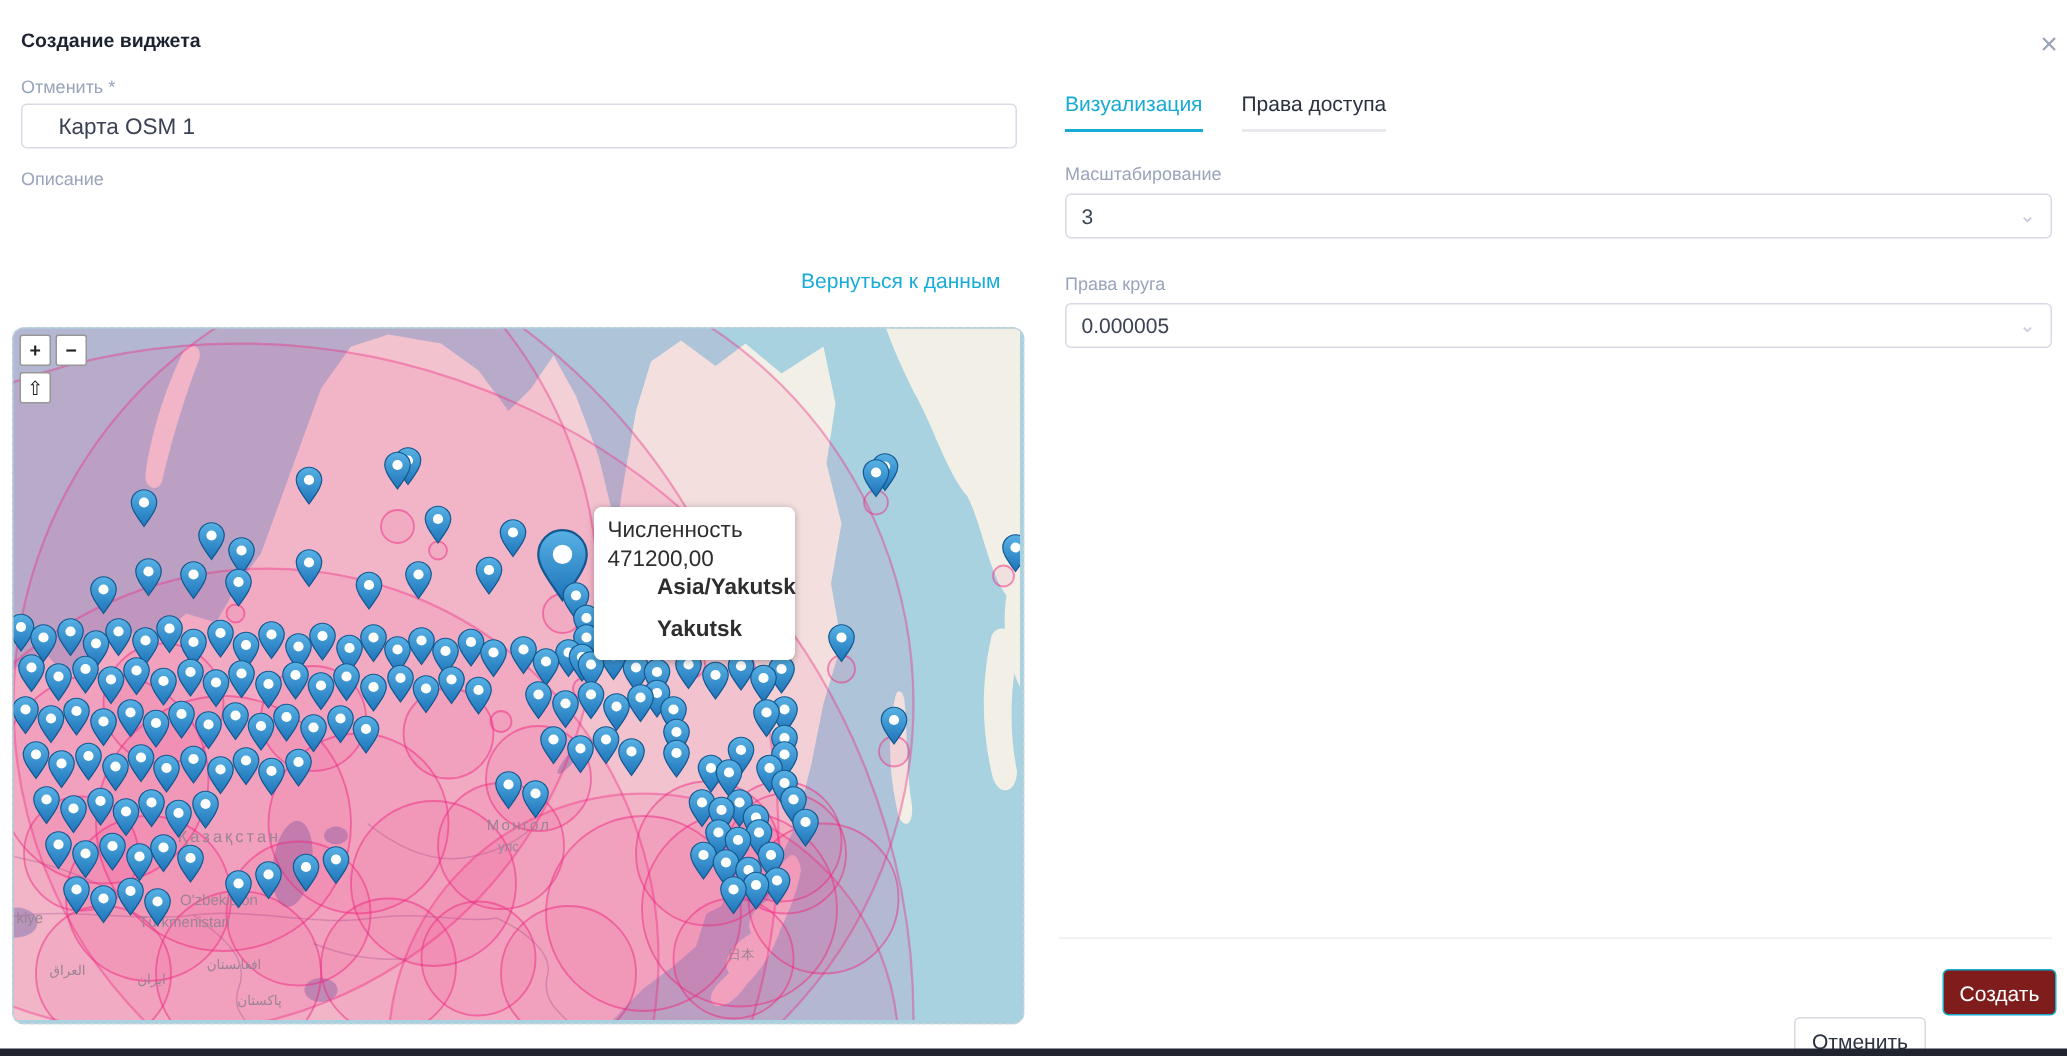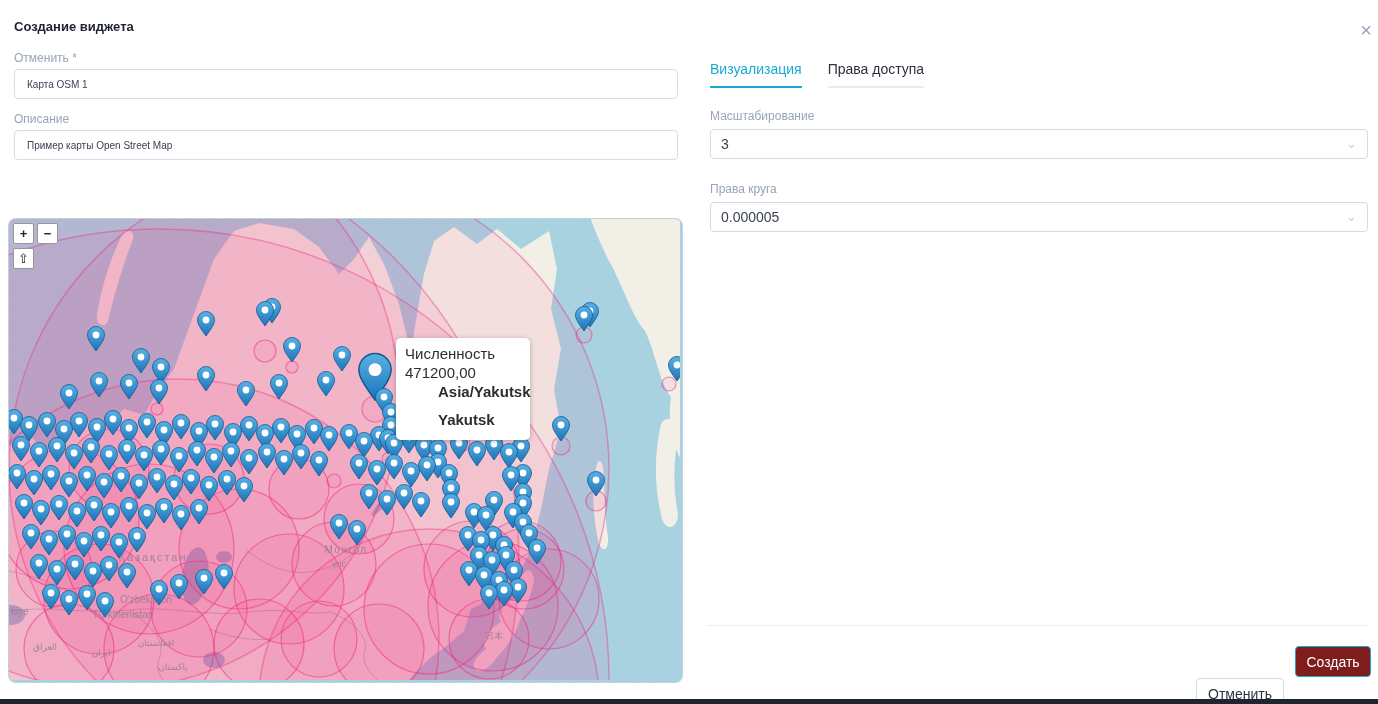--- a/index.html
+++ b/index.html
@@ -5,21 +5,21 @@
   html,body{margin:0;padding:0;}
   body{font-family:"Liberation Sans",sans-serif;background:#fff;}
   .screen{position:relative;width:1378px;height:704px;background:#fff;overflow:hidden;}
 
   .modal-title{position:absolute;left:14px;top:10px;font-size:13px;font-weight:700;color:#1d2230;}
   .close-btn{position:absolute;left:1352px;top:16px;width:28px;height:28px;border:none;background:transparent;
              font-size:20px;color:#9aa2ba;cursor:pointer;line-height:28px;text-align:center;padding:0;}
 
   .field-label{position:absolute;font-size:12px;color:#99a3ba;}
   .text-input{position:absolute;left:14px;width:664px;height:30px;box-sizing:border-box;
-              border:1px solid #d9dce6;border-radius:4px;padding:0 12px;font-size:10px;color:#3b4254;
+              border:1px solid #d9dce6;border-radius:4px;padding:0 24px;font-size:15px;color:#3b4254;
               font-family:"Liberation Sans",sans-serif;background:#fff;outline:none;}
   .back-link{position:absolute;left:14px;top:179px;width:653px;text-align:right;font-size:14px;
              color:#1badd9;text-decoration:none;cursor:pointer;}
 
   .map-wrap{position:absolute;left:8px;top:218px;width:673px;height:463px;border:1px dashed #ccd2da;
             border-radius:8px;overflow:hidden;background:#a9d2e0;}
   .map-wrap svg{display:block;}
   .map-ctrl{position:absolute;width:21px;height:21px;box-sizing:border-box;background:#fff;
             border:1px solid #979797;border-radius:2px;font-size:13px;font-weight:700;color:#222;
             display:flex;align-items:center;justify-content:center;cursor:pointer;padding:0;}
@@ -55,22 +55,22 @@
 
 <div class="screen">
 
   <h1 class="modal-title">Создание виджета</h1>
   <button class="close-btn"><span>×</span></button>
 
   <div class="field-label" style="left:14px;top:51px;">Отменить *</div>
   <input class="text-input" style="top: 69px;" value="Карта OSM 1">
 
   <div class="field-label" style="left:14px;top:112px;">Описание</div>
-  <input class="text-input" style="top: 130px;" value="Пример карты Open Street Map">
-
+
+  <a class="back-link">Вернуться к данным</a>
 
   <div class="map-wrap">
     <svg width="671" height="461" viewBox="0 0 671 461">
         <defs>
           <linearGradient id="pg" x1="0" y1="0" x2="0" y2="1">
             <stop offset="0" stop-color="#58b1e4"></stop>
             <stop offset="1" stop-color="#1d74ba"></stop>
           </linearGradient>
         </defs>
         <rect x="0" y="0" width="671" height="461" fill="#a9d2e0"></rect>

